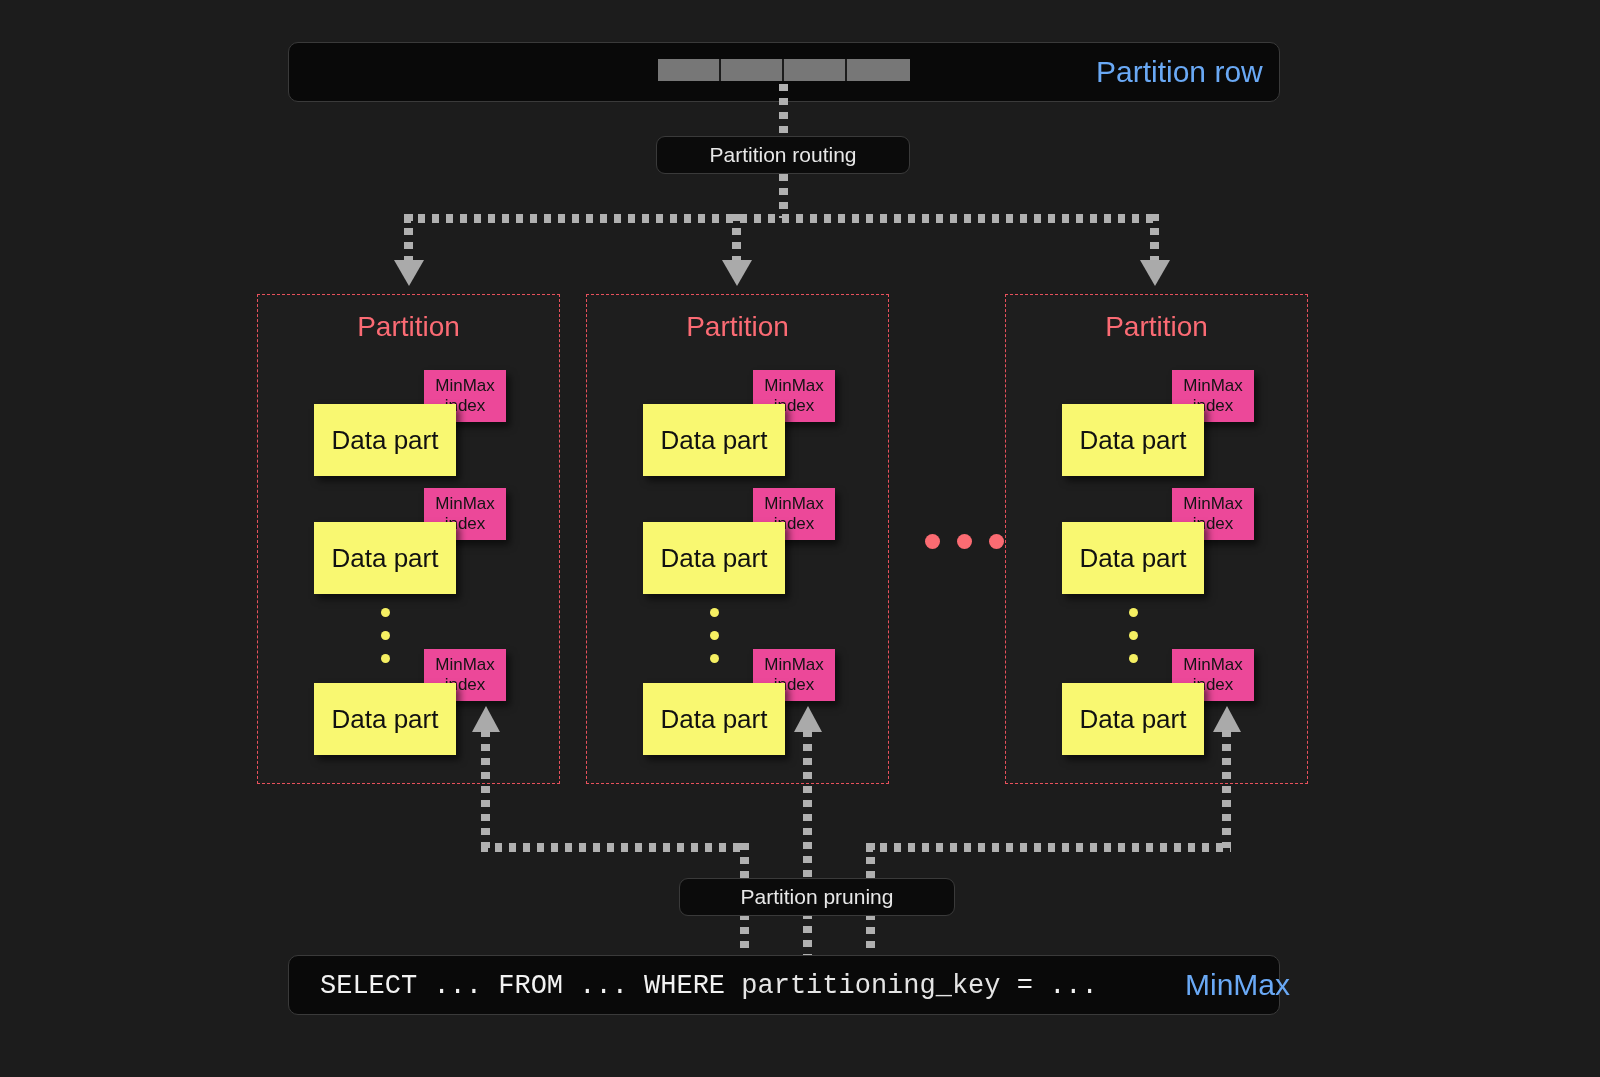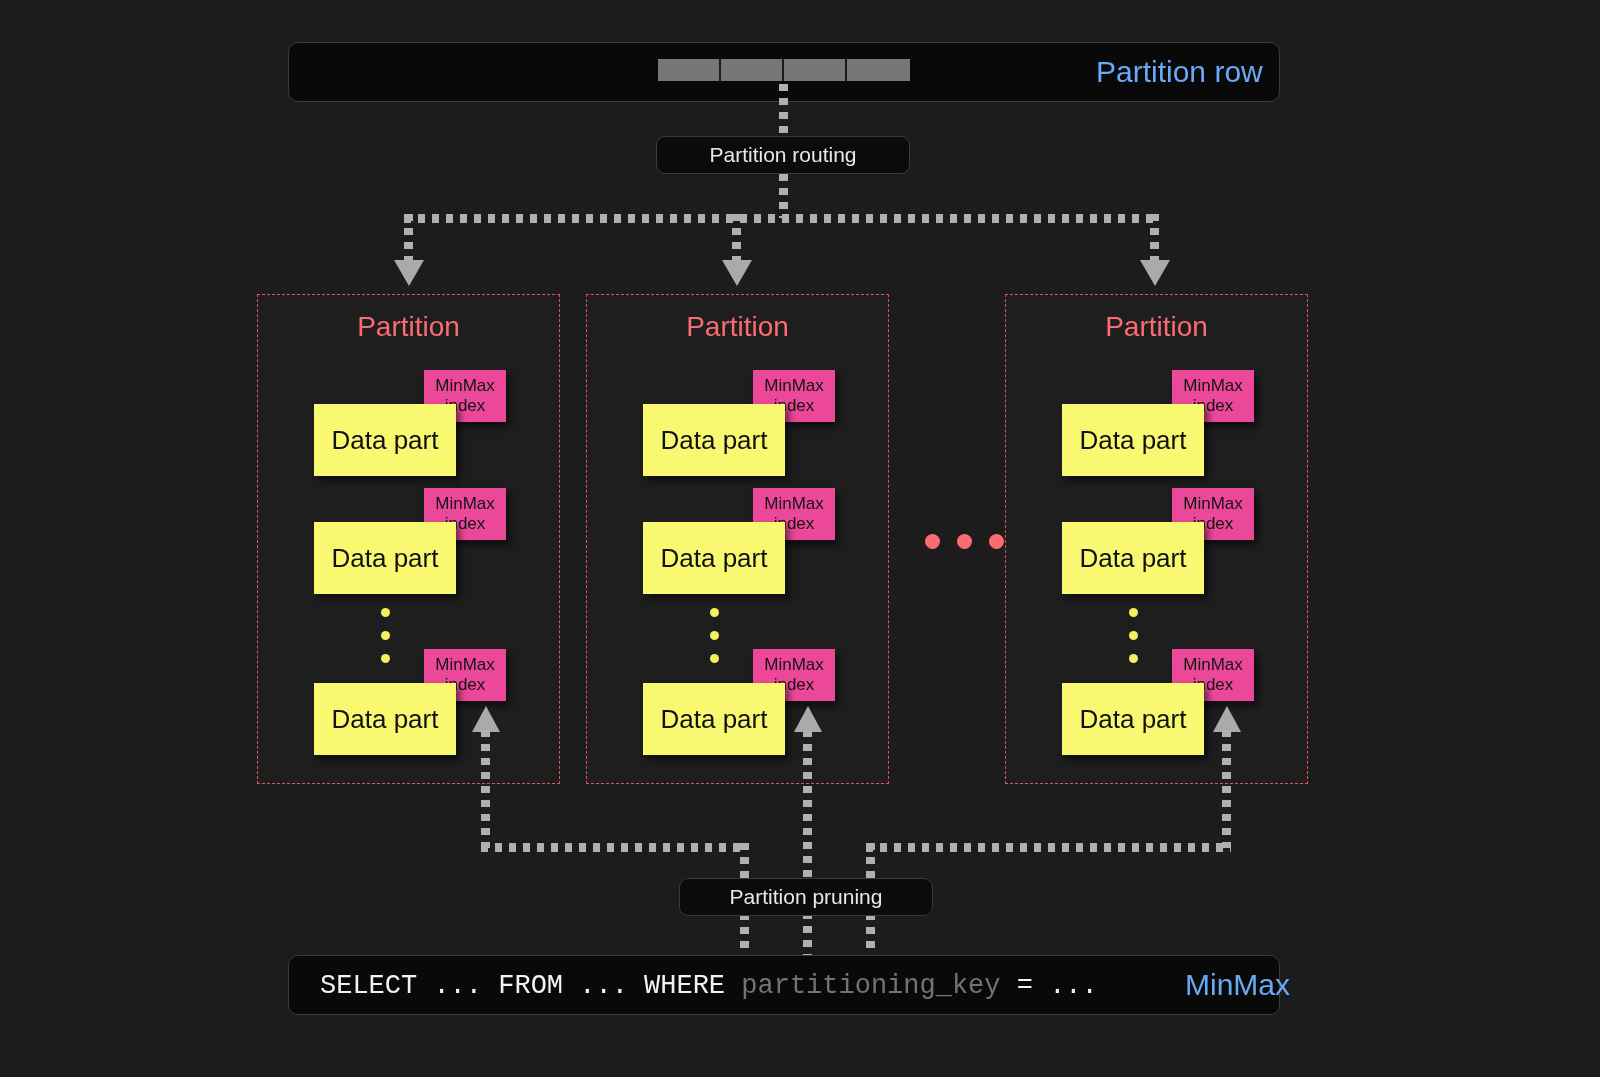--- a/index.html
+++ b/index.html
@@ -132,21 +132,21 @@
 
   
   .sql{
     position:absolute;
     font-family:"Liberation Mono","DejaVu Sans Mono",monospace;
     font-size:27px;
     color:#f2f2f2;
     white-space:pre;
     letter-spacing:0px;
   }
-  .sql .key{color:#737373;}
+  .sql .key{color:#e5e5e5;}
 </style>
 </head>
 <body>
 
 <div id="stage">
 
   <div class="bar" style="left:288px;top:42px;width:992px;height:60px;"></div>
 
   <div class="row-cells" style="left:658px;top:59px;">
     <div class="row-cell"></div>
@@ -290,21 +290,21 @@
   <div class="dotv" style="left:740px;top:843px;height:120px;"></div>
 
   <div class="arrow-up" style="left:794px;top:706px;"></div>
   <div class="dotv" style="left:803px;top:730px;height:233px;"></div>
 
   <div class="arrow-up" style="left:1213px;top:706px;"></div>
   <div class="dotv" style="left:1222px;top:730px;height:118px;"></div>
   <div class="doth" style="left:866px;top:843px;width:365px;"></div>
   <div class="dotv" style="left:866px;top:843px;height:120px;"></div>
 
-  <div class="pill" style="left:679px;top:878px;width:254px;height:38px;">
+  <div class="pill" style="left:679px;top:878px;width:276px;height:38px;">
     <span>Partition pruning</span>
   </div>
 
   <div class="bar" style="left:288px;top:955px;width:992px;height:60px;"></div>
 
   <div class="sql" style="left:320px;top:971px;"><span>SELECT ... FROM ... WHERE </span><span class="key">partitioning_key</span><span> = ...</span></div>
 
   <div class="bar-label" style="left:1185px;top:970px;">MinMax</div>
 
 </div>

